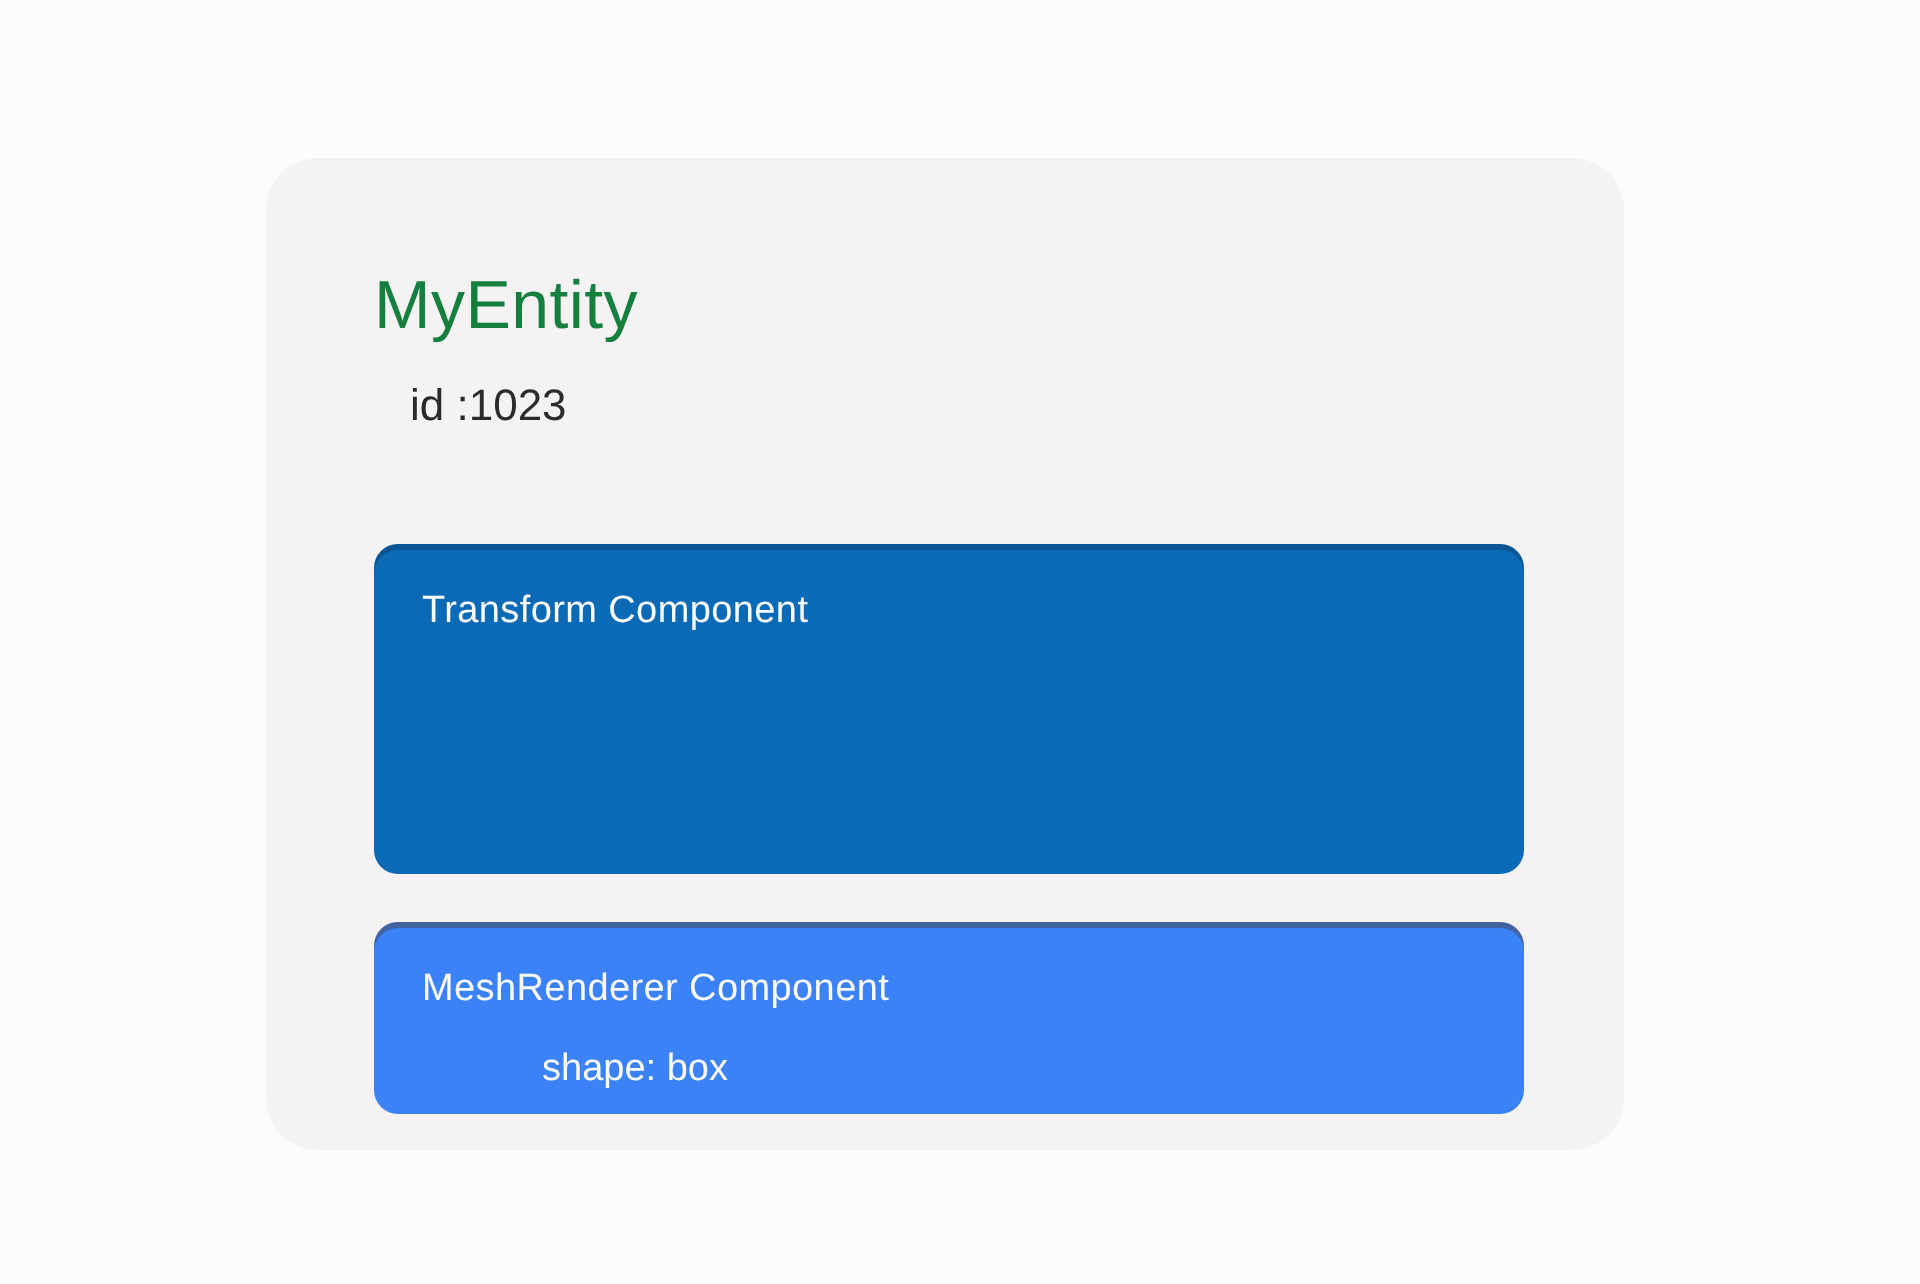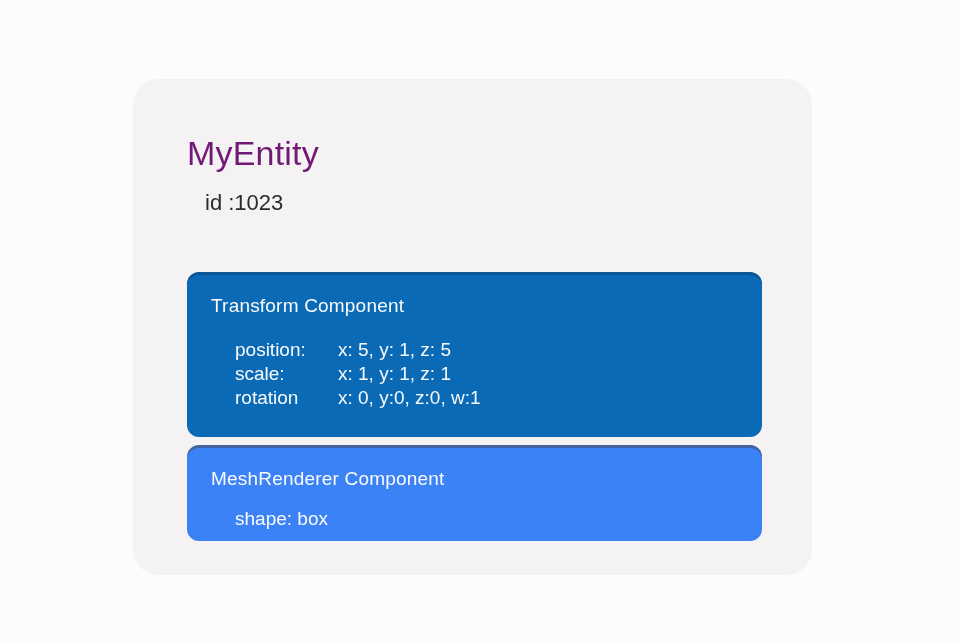--- a/index.html
+++ b/index.html
@@ -23,40 +23,40 @@
     background: #f4f2f3;
     border-radius: 26px;
   }
   .entity-title {
     position: absolute;
     left: 54px;
     top: 55px;
     font-size: 34px;
     line-height: 1.15;
     font-weight: 500;
-    color: #701a75;
+    color: #15803d;
     letter-spacing: 0.2px;
   }
   .entity-id {
     position: absolute;
     left: 72px;
     top: 112px;
     font-size: 22px;
     line-height: 1.1;
     font-weight: 400;
     color: #2b2b2e;
   }
   .components {
     position: absolute;
     left: 54px;
     top: 193px;
     width: 575px;
     display: flex;
     flex-direction: column;
-    gap: 8px;
+    gap: 24px;
   }
   .component {
     width: 575px;
     border-radius: 12px;
     color: #fafafa;
     position: relative;
   }
   .component.transform {
     height: 165px;
     box-shadow: inset 0 3px 0 rgba(10, 35, 70, 0.30);
@@ -82,51 +82,37 @@
   }
   .component.mesh .rows {
     top: 62px;
   }
   .prop-row { display: flex; }
   .prop-label {
     display: inline-block;
     width: 103px;
     flex: 0 0 103px;
   }
-  .prop-label.single { width: auto; flex: 0 0 auto; }
+  .prop-label.single { width: auto; flex: 0 0 auto; margin-left: 36px; }
   .prop-value { white-space: pre; }
 </style>
 </head>
 <body>
 
 <div class="page">
   <div class="card">
 
     <div class="entity-title">MyEntity</div>
 
     <div class="entity-id">id :1023</div>
 
     <div class="components">
 
       <div class="component transform" style="background-color: rgb(11, 106, 181);">
         <div class="comp-title">Transform Component</div>
-        <div class="rows">
-          <div class="prop-row">
-            <span class="prop-label">position:</span>
-            <span class="prop-value">x: 5, y: 1, z: 5</span>
-          </div>
-          <div class="prop-row">
-            <span class="prop-label">scale:</span>
-            <span class="prop-value">x: 1, y: 1, z: 1</span>
-          </div>
-          <div class="prop-row">
-            <span class="prop-label">rotation</span>
-            <span class="prop-value">x: 0, y:0, z:0, w:1</span>
-          </div>
-        </div>
       </div>
 
       <div class="component mesh" style="background-color: #3b82f6;">
         <div class="comp-title">MeshRenderer Component</div>
         <div class="rows">
           <div class="prop-row">
             <span class="prop-label single">shape: box</span>
             <span class="prop-value"></span>
           </div>
         </div>

